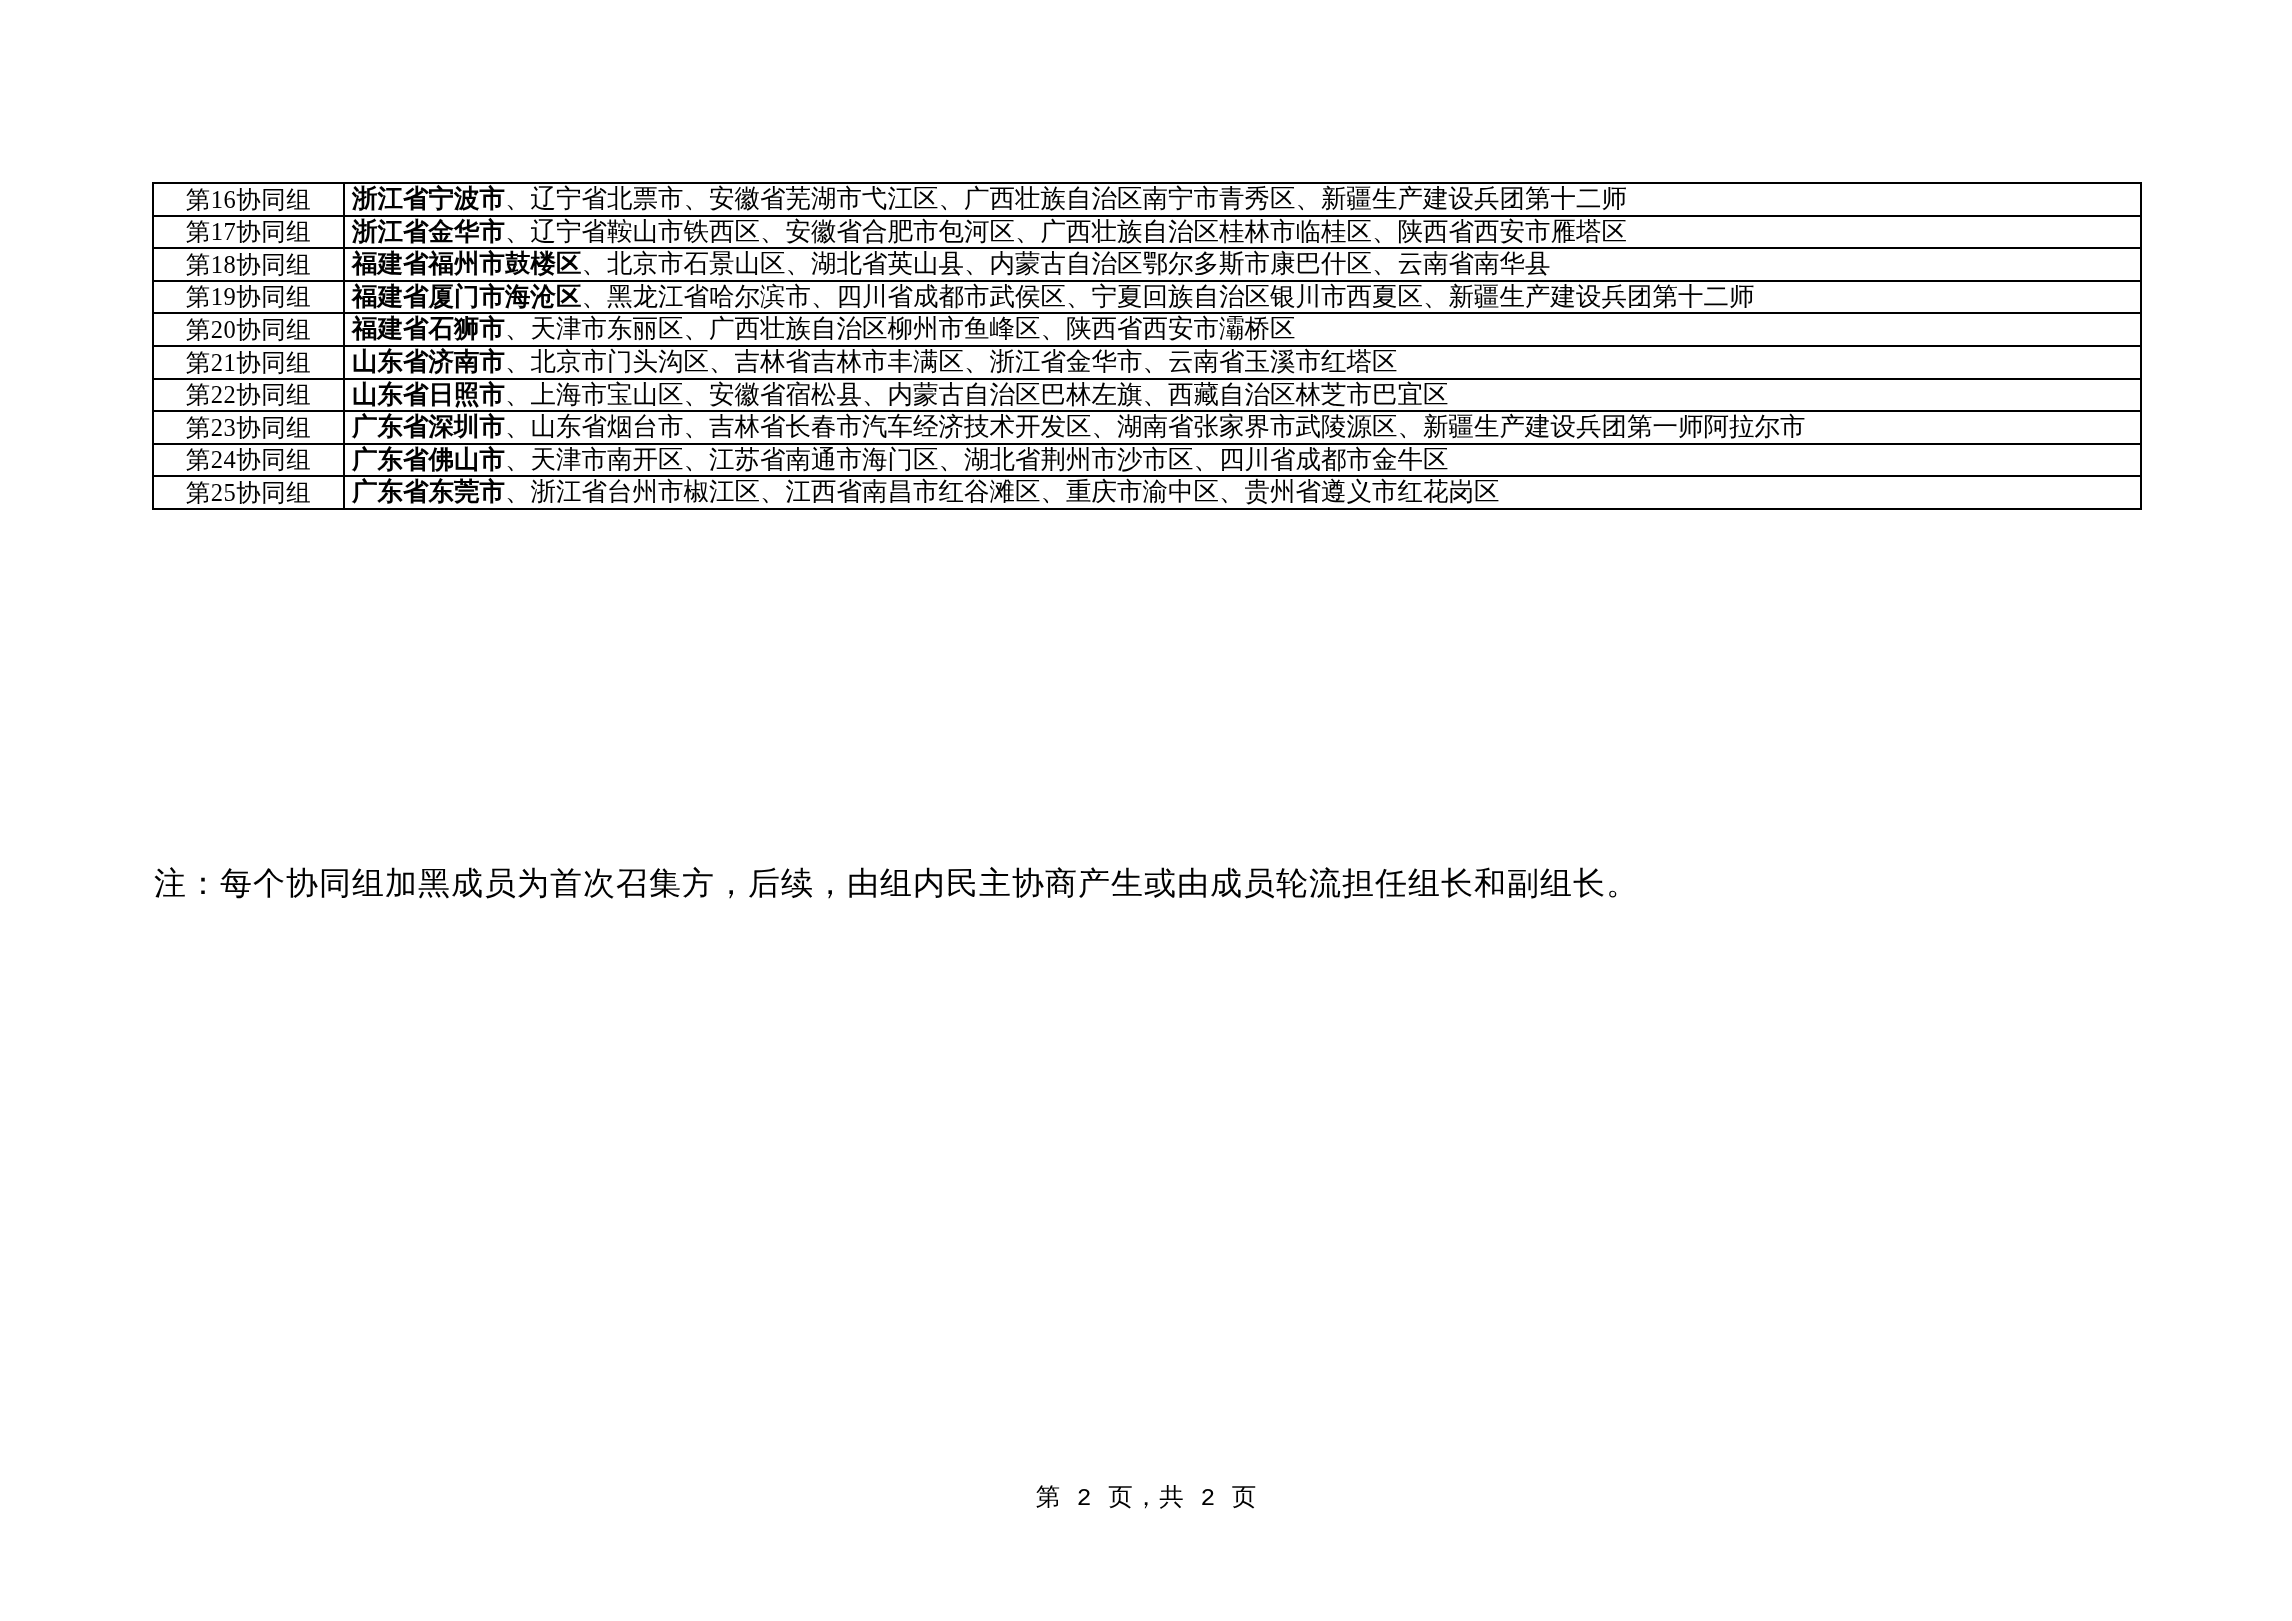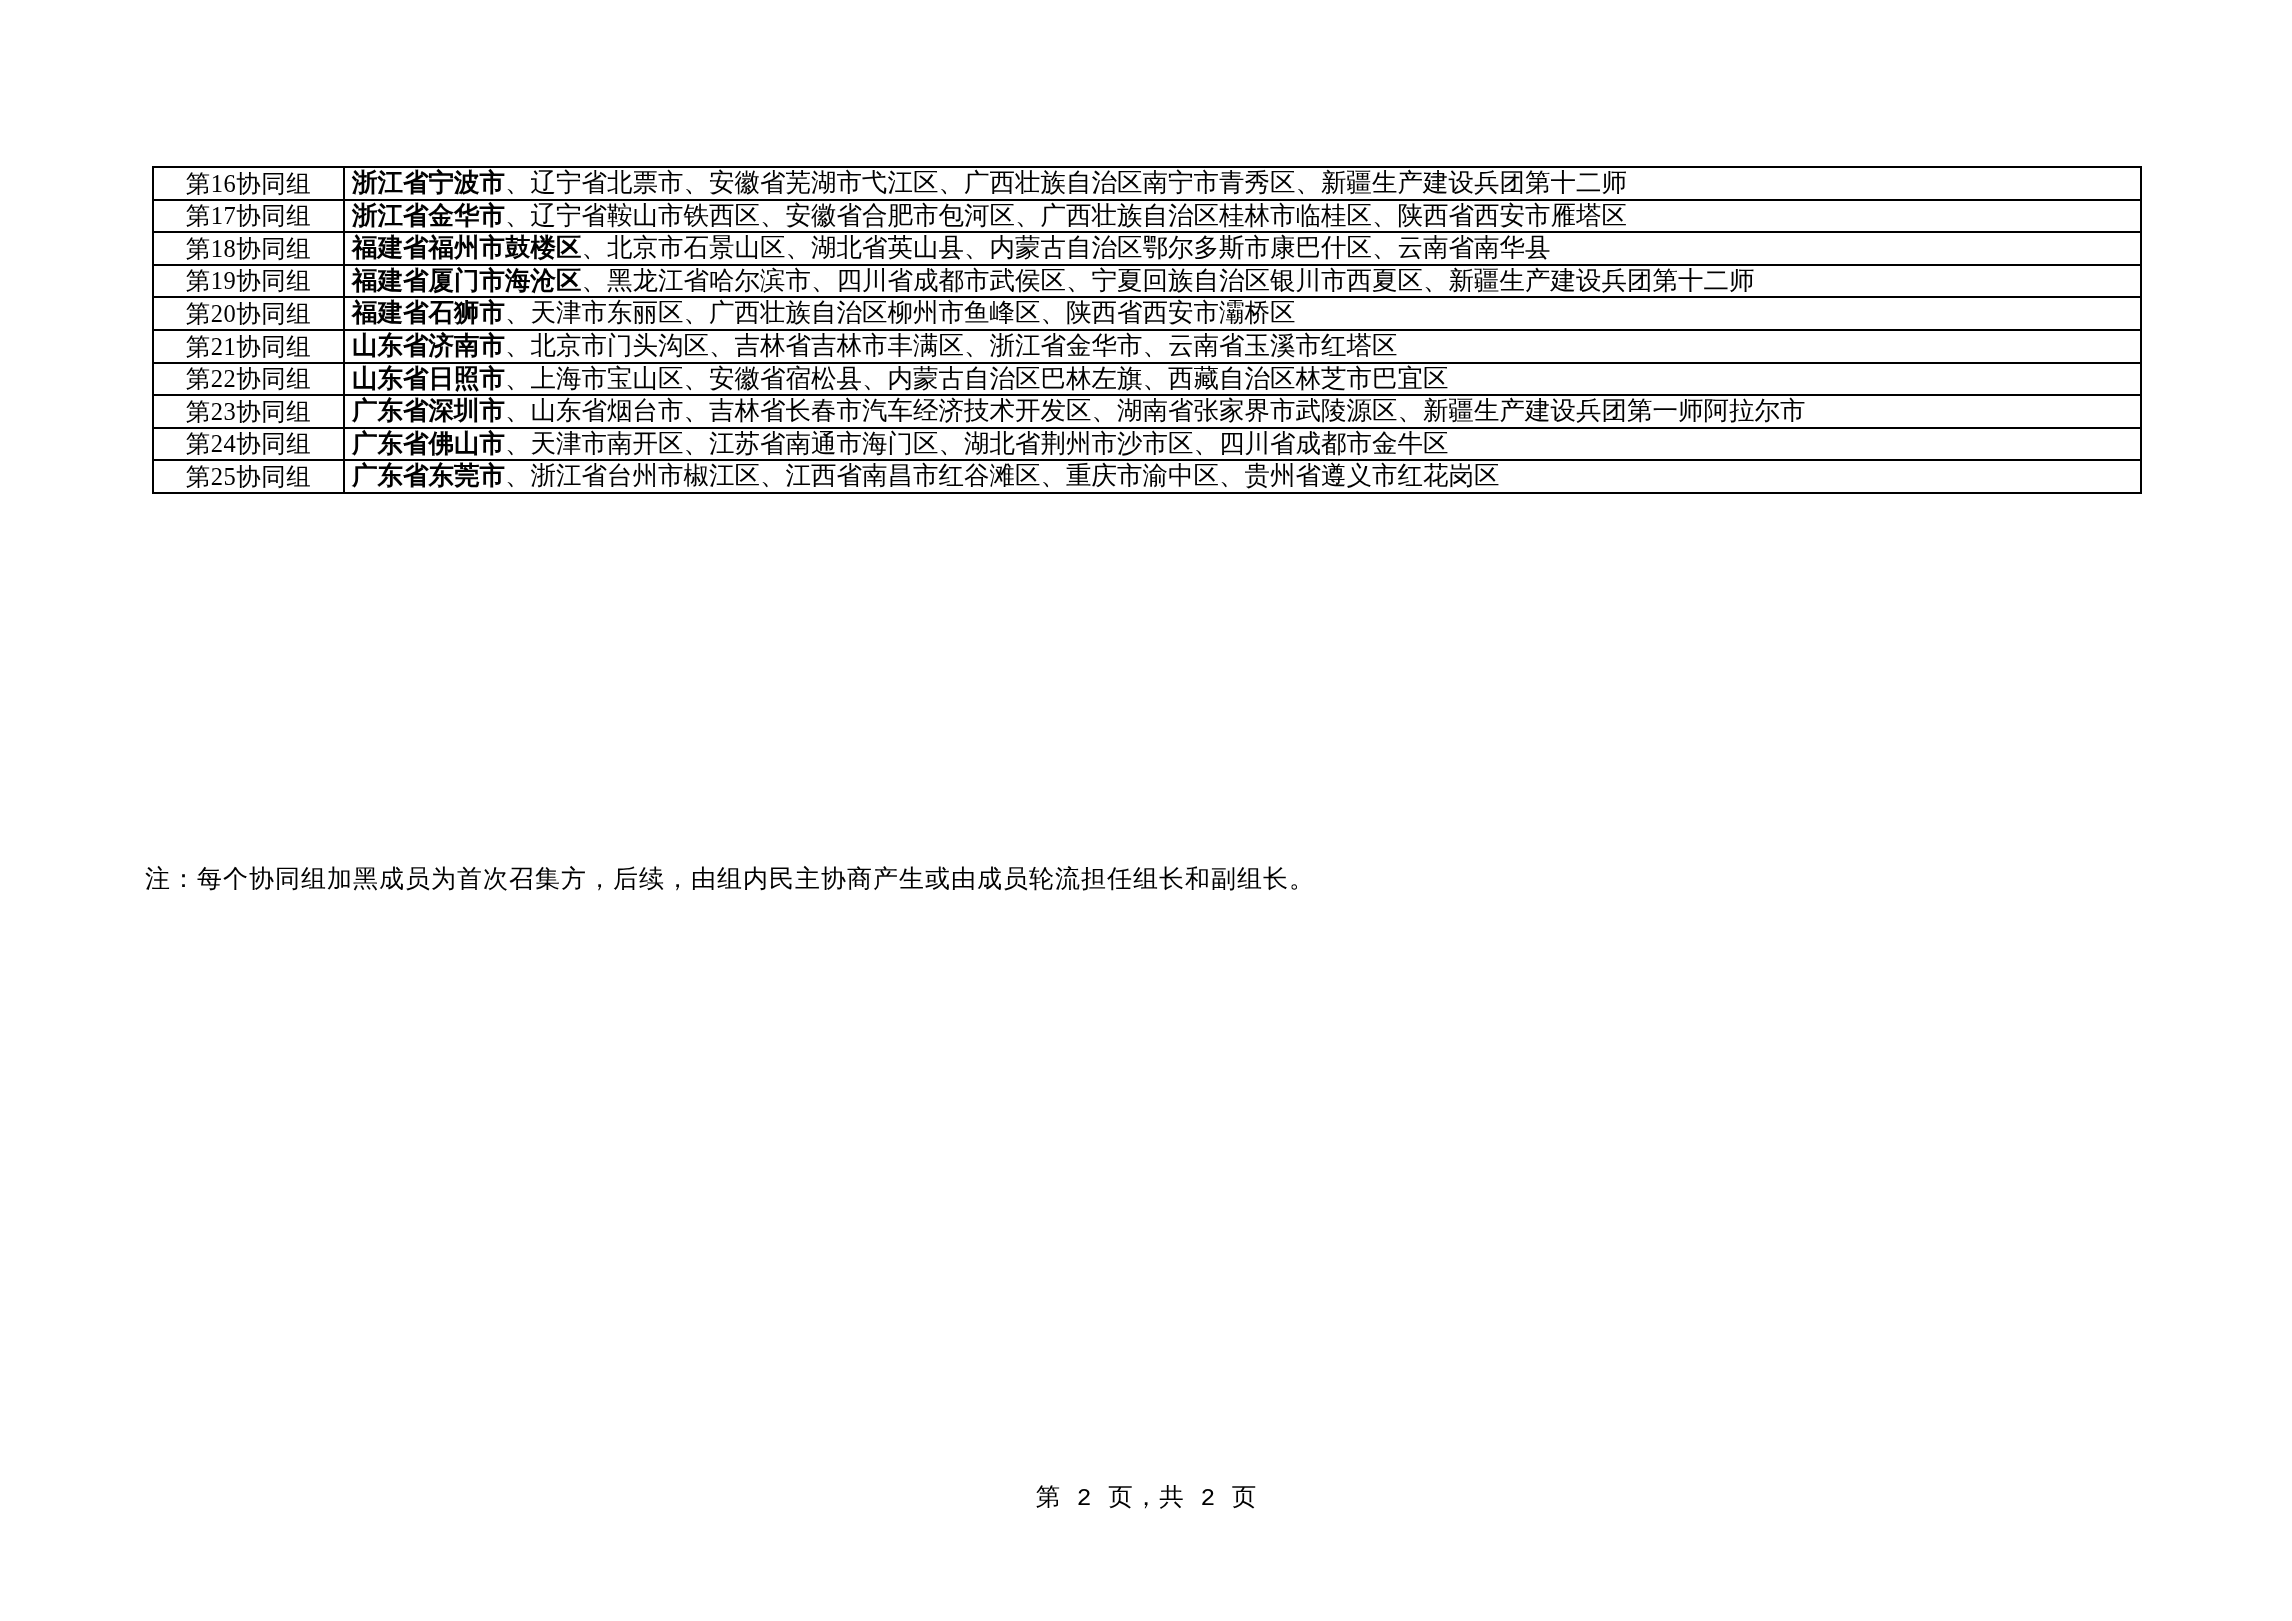--- a/index.html
+++ b/index.html
@@ -18,21 +18,21 @@
   .page {
     position: absolute;
     left: 0;
     top: 0;
     width: 2293px;
     height: 1621px;
   }
   .doc-table {
     position: absolute;
     left: 152px;
-    top: 166px;
+    top: 182px;
     width: 1990px;
     border-collapse: collapse;
     table-layout: fixed;
   }
   .doc-table td {
     border: 2px solid #000000;
     padding: 0;
     vertical-align: middle;
   }
   .col-label {
@@ -54,24 +54,24 @@
     font-family: "Liberation Serif", "DejaVu Serif", serif;
     white-space: nowrap;
     overflow: hidden;
   }
   .lead {
     font-weight: bold;
     padding-left: 7px;
   }
   .note {
     position: absolute;
-    left: 145px;
+    left: 154px;
     top: 863px;
     width: 2009px;
-    font-size: 25px;
+    font-size: 32px;
     line-height: 1.3;
     font-family: "Liberation Serif", "DejaVu Serif", serif;
     letter-spacing: 1px;
   }
   .footer {
     position: absolute;
     left: 0;
     top: 1480px;
     width: 2293px;
     text-align: center;

